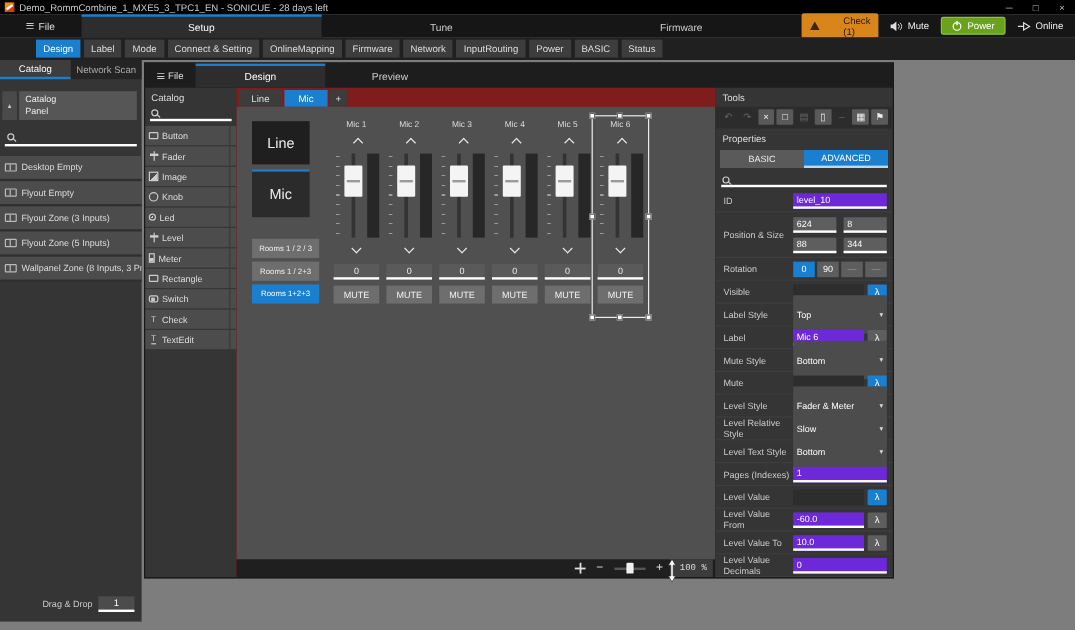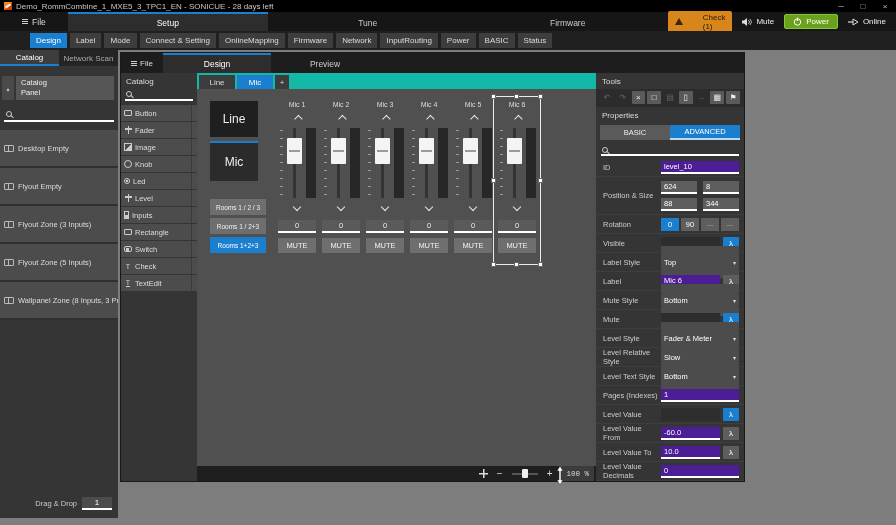--- a/index.html
+++ b/index.html
@@ -37,21 +37,21 @@
   .s-tab { flex:1; display:flex; align-items:center; justify-content:center; font-size:8px; }
   .s-tab.active { background:#3d3d3d; color:#fff; border-bottom:2px solid #1b7fd0; }
   .s-tab.idle { background:#242424; color:#aaa; }
   .tree-row { display:flex; margin:10px 4px 0 2px; gap:2px; }
   .tree-btn { width:12px; background:#4a4a4a; display:flex; align-items:center; justify-content:center; font-size:6px; color:#ccc; }
   .tree-box { flex:1; background:#565656; padding:2px 5px; font-size:7.5px; color:#eee; line-height:1.35; }
   .search-row { margin:8px 4px 0; border-bottom:2px solid #fff; height:14px; display:flex; align-items:center; padding:0 2px; }
   .ic-search { position:relative; width:6px; height:6px; border:1px solid #ccc; border-radius:50%; flex:none; }
   .ic-search::after { content:""; position:absolute; width:4px; height:1px; background:#ccc; right:-3px; bottom:-1px; transform:rotate(45deg); }
   .side-items { margin-top:8px; }
-  .side-item { height:38px; background:#4c4c4c; border-bottom:2px solid #2f2f2f; display:flex; align-items:center; gap:4px; padding:0 4px; font-size:7.5px; color:#ddd; white-space:nowrap; overflow:hidden; }
+  .side-item { height:21px; background:#4c4c4c; border-bottom:2px solid #2f2f2f; display:flex; align-items:center; gap:4px; padding:0 4px; font-size:7.5px; color:#ddd; white-space:nowrap; overflow:hidden; }
   .ic-zone { width:10px; height:7px; border:1px solid #bbb; border-radius:1px; flex:none;
     background:linear-gradient(#bbb,#bbb) 3px 0/1px 100% no-repeat; }
   .dragdrop { position:absolute; bottom:8px; right:6px; display:flex; align-items:center; gap:5px; font-size:7.5px; color:#ccc; }
   .dd-input { width:30px; background:#4c4c4c; border-bottom:2px solid #fff; text-align:center; color:#fff; font-size:8px; padding:1px 0; }
 
   
   .designer { position:absolute; left:120px; top:52px; width:625px; height:430px; background:#262626; border:1px solid #191919; display:flex; flex-direction:column; }
   .dz-titlebar { height:12px; background:#f2f2f2; display:flex; align-items:center; gap:4px; padding:0 4px; font-size:7.5px; color:#888; flex:none; }
   .dz-titlebar .logo { width:7px; height:7px; margin:0; }
   .dz-ctrls { margin-left:auto; display:flex; }
@@ -73,21 +73,21 @@
   .ic-circ { border:1px solid #ccc; border-radius:50%; }
   .ic-led { border:1px solid #ccc; border-radius:50%; width:6px; height:6px; background:radial-gradient(#ccc 30%, transparent 32%); }
   .ic-sldr { background:linear-gradient(#ccc,#ccc) 50% 0/1px 100% no-repeat, linear-gradient(#ccc,#ccc) 50% 30%/7px 2px no-repeat; }
   .ic-img { border:1px solid #ccc; background:linear-gradient(135deg, transparent 55%, #ccc 56%); }
   .ic-meter { border:1px solid #ccc; width:5px; background:linear-gradient(transparent 50%, #ccc 50%); }
   .ic-switch { border:1px solid #ccc; border-radius:2px; height:6px; background:linear-gradient(#ccc,#ccc) 1px 50%/3px 3px no-repeat; }
   .ic-T { font-size:7px; color:#ccc; }
   .ic-Tu { font-size:7px; color:#ccc; border-bottom:1px solid #ccc; line-height:6px; }
 
   
-  .dz-canvas-col { flex:1; display:flex; flex-direction:column; background:#14b8a6; overflow:hidden; }
+  .dz-canvas-col { flex:1; display:flex; flex-direction:column; background:#7f1d1d; overflow:hidden; }
   .page-tabs { height:16px; display:flex; gap:2px; padding:2px 0 0 2px; flex:none; }
   .p-tab { min-width:36px; padding:0 6px; display:flex; align-items:center; justify-content:center; background:#3c3c3c; color:#ddd; font-size:8px; }
   .p-tab.active { background:#1b7fd0; color:#fff; }
   .p-tab.add { min-width:14px; padding:0 4px; }
   .canvas { flex:1; background:#505050; position:relative; }
 
   .big-btn { position:absolute; left:13px; width:48px; display:flex; align-items:center; justify-content:center; color:#eee; background:#1f1f1f; }
   .big-line { top:12px; height:36px; font-size:12px; }
   .big-mic  { top:52px; height:40px; font-size:12px; border-top:2px solid #1b7fd0; background:#2b2b2b; }
   .room-btn { position:absolute; left:13px; width:56px; height:16px; background:#6e6e6e; color:#f2f2f2; font-size:6.5px; display:flex; align-items:center; justify-content:center; white-space:nowrap; }
@@ -129,21 +129,21 @@
   .props-tabs { display:flex; margin:2px 4px 0; height:15px; flex:none; }
   .pt { flex:1; display:flex; align-items:center; justify-content:center; font-size:7.5px; }
   .pt.basic { background:#5a5a5a; color:#eee; }
   .pt.adv { background:#1b7fd0; color:#fff; border-bottom:2px solid #bcd9f2; }
   .props-search { margin:5px 5px 2px; border-bottom:2px solid #fff; height:11px; display:flex; align-items:center; padding:0 1px; flex:none; }
   .props-list { flex:1; overflow:hidden; }
   .prow { display:flex; align-items:center; height:19px; padding:0 5px 0 7px; border-bottom:1px solid #3e3e3e; flex:none; }
   .prow.tall { height:38px; }
   .plabel { flex:1; color:#ccc; padding-right:3px; }
   .pctrl { width:78px; display:flex; align-items:center; justify-content:flex-end; gap:3px; flex:none; }
-  .pinput { flex:1; background:#4c1d95; border-bottom:2px solid #fff; color:#fff; padding:1px 3px 0; height:13px; }
+  .pinput { flex:1; background:#6d28d9; border-bottom:2px solid #fff; color:#fff; padding:1px 3px 0; height:13px; }
   .pbox { flex:1; background:#2d2d2d; height:13px; }
   .pselect { flex:1; background:#4c4c4c; color:#fff; height:13px; display:flex; align-items:center; justify-content:space-between; padding:16px 3px; }
   .caret { font-size:6px; color:#ddd; }
   .lam { width:16px; height:13px; display:flex; align-items:center; justify-content:center; color:#fff; background:#5e5e5e; border-radius:1px; flex:none; font-size:8px; }
   .lam.on { background:#1b7fd0; }
   .ps-grid { width:78px; display:flex; flex-direction:column; gap:4px; }
   .ps-r { display:flex; gap:6px; }
   .ps-cell { flex:1; background:#5e5e5e; border-bottom:2px solid #fff; color:#fff; padding:1px 3px 0; height:13px; }
   .rot { display:flex; gap:2px; width:78px; }
   .rot span { flex:1; height:13px; display:flex; align-items:center; justify-content:center; background:#5e5e5e; color:#fff; }
@@ -302,21 +302,21 @@
           <span>Led</span>
           <span class="dzc-grip"></span>
         </div>
       <div class="dzc-item">
           <span class="cat-ic ic-sldr"></span>
           <span>Level</span>
           <span class="dzc-grip"></span>
         </div>
       <div class="dzc-item">
           <span class="cat-ic ic-meter"></span>
-          <span>Inputs</span>
+          <span>Meter</span>
           <span class="dzc-grip"></span>
         </div>
       <div class="dzc-item">
           <span class="cat-ic ic-rectg"></span>
           <span>Rectangle</span>
           <span class="dzc-grip"></span>
         </div>
       <div class="dzc-item">
           <span class="cat-ic ic-switch"></span>
           <span>Switch</span>

